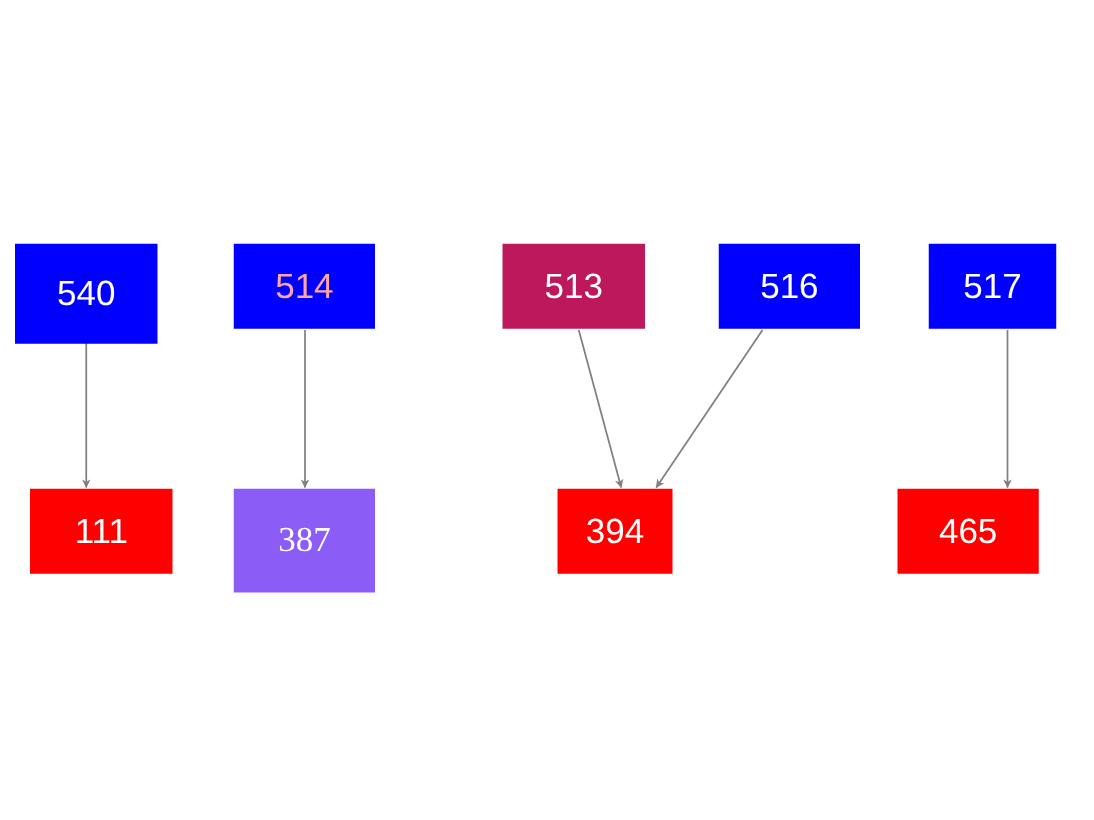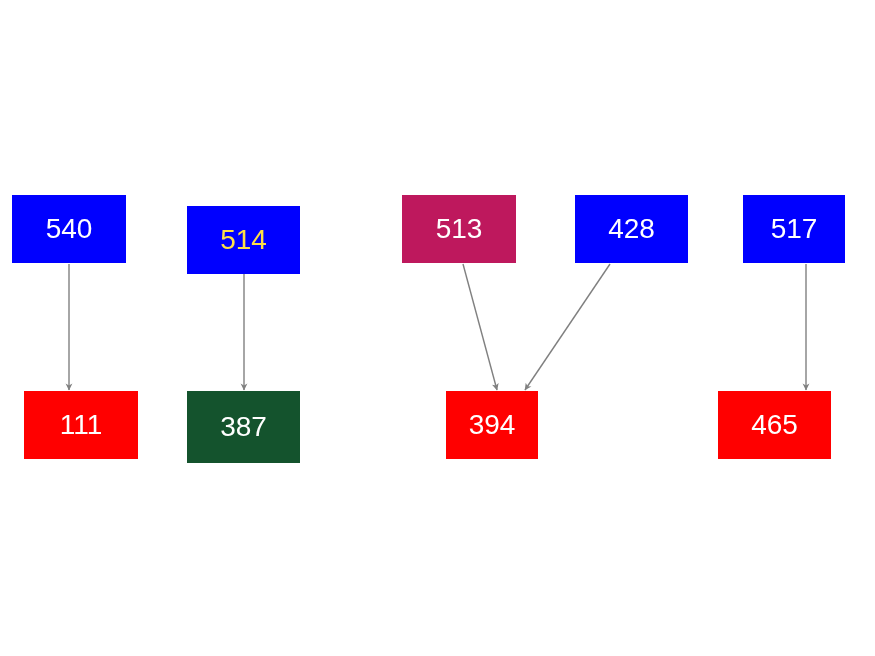--- a/index.html
+++ b/index.html
@@ -61,39 +61,39 @@
     <g id="edges-group">
         <line x1="69" y1="264" x2="69" y2="390" stroke="#808080" stroke-width="1.4" marker-end="url(#arrowhead)"></line>
         <line x1="244" y1="264" x2="244" y2="390" stroke="#808080" stroke-width="1.4" marker-end="url(#arrowhead)"></line>
         <line x1="463" y1="264" x2="497" y2="390" stroke="#808080" stroke-width="1.4" marker-end="url(#arrowhead)"></line>
         <line x1="610" y1="264" x2="525" y2="390" stroke="#808080" stroke-width="1.4" marker-end="url(#arrowhead)"></line>
         <line x1="806" y1="264" x2="806" y2="390" stroke="#808080" stroke-width="1.4" marker-end="url(#arrowhead)"></line>
       </g>
   </svg>
 
   <div id="nodes-layer">
-      <div class="node node-source" style="left: 12px; top: 195px; width: 114px; height: 68px; background: rgb(0, 0, 255); color: rgb(255, 255, 255);">
+      <div class="node node-source" style="left: 12px; top: 195px; width: 114px; height: 80px; background: rgb(0, 0, 255); color: rgb(255, 255, 255);">
         <span class="node-label">540</span>
       </div>
-      <div class="node node-source" style="left: 187px; top: 206px; width: 113px; height: 68px; background: rgb(0, 0, 255); color: #fde047; align-items: center;">
+      <div class="node node-source" style="left: 187px; top: 195px; width: 113px; height: 68px; background: rgb(0, 0, 255); color: #fca5a5; align-items: center;">
         <span class="node-label">514</span>
       </div>
       <div class="node node-source" style="left: 402px; top: 195px; width: 114px; height: 68px; background: #be185d; color: rgb(255, 255, 255);">
         <span class="node-label">513</span>
       </div>
       <div class="node node-source" style="left: 575px; top: 195px; width: 113px; height: 68px; background: rgb(0, 0, 255); color: rgb(255, 255, 255);">
-        <span class="node-label">428</span>
+        <span class="node-label">516</span>
       </div>
       <div class="node node-source" style="left: 743px; top: 195px; width: 102px; height: 68px; background: rgb(0, 0, 255); color: rgb(255, 255, 255);">
         <span class="node-label">517</span>
       </div>
       <div class="node node-target" style="left: 12px; top: 391px; width: 114px; height: 68px; background: rgb(255, 0, 0); color: rgb(255, 255, 255); margin-left: 12px;">
         <span class="node-label">111</span>
       </div>
-      <div class="node node-target" style="left: 187px; top: 391px; width: 113px; height: 72px; background: #14532d; color: rgb(255, 255, 255);">
+      <div class="node node-target" style="left: 187px; top: 391px; width: 113px; height: 83px; background: #8b5cf6; color: rgb(255, 255, 255); font-family: Liberation Serif, serif;">
         <span class="node-label">387</span>
       </div>
       <div class="node node-target" style="left: 446px; top: 391px; width: 92px; height: 68px; background: rgb(255, 0, 0); color: rgb(255, 255, 255);">
         <span class="node-label">394</span>
       </div>
       <div class="node node-target" style="left: 718px; top: 391px; width: 113px; height: 68px; background: rgb(255, 0, 0); color: rgb(255, 255, 255);">
         <span class="node-label">465</span>
       </div>
     </div>
 

